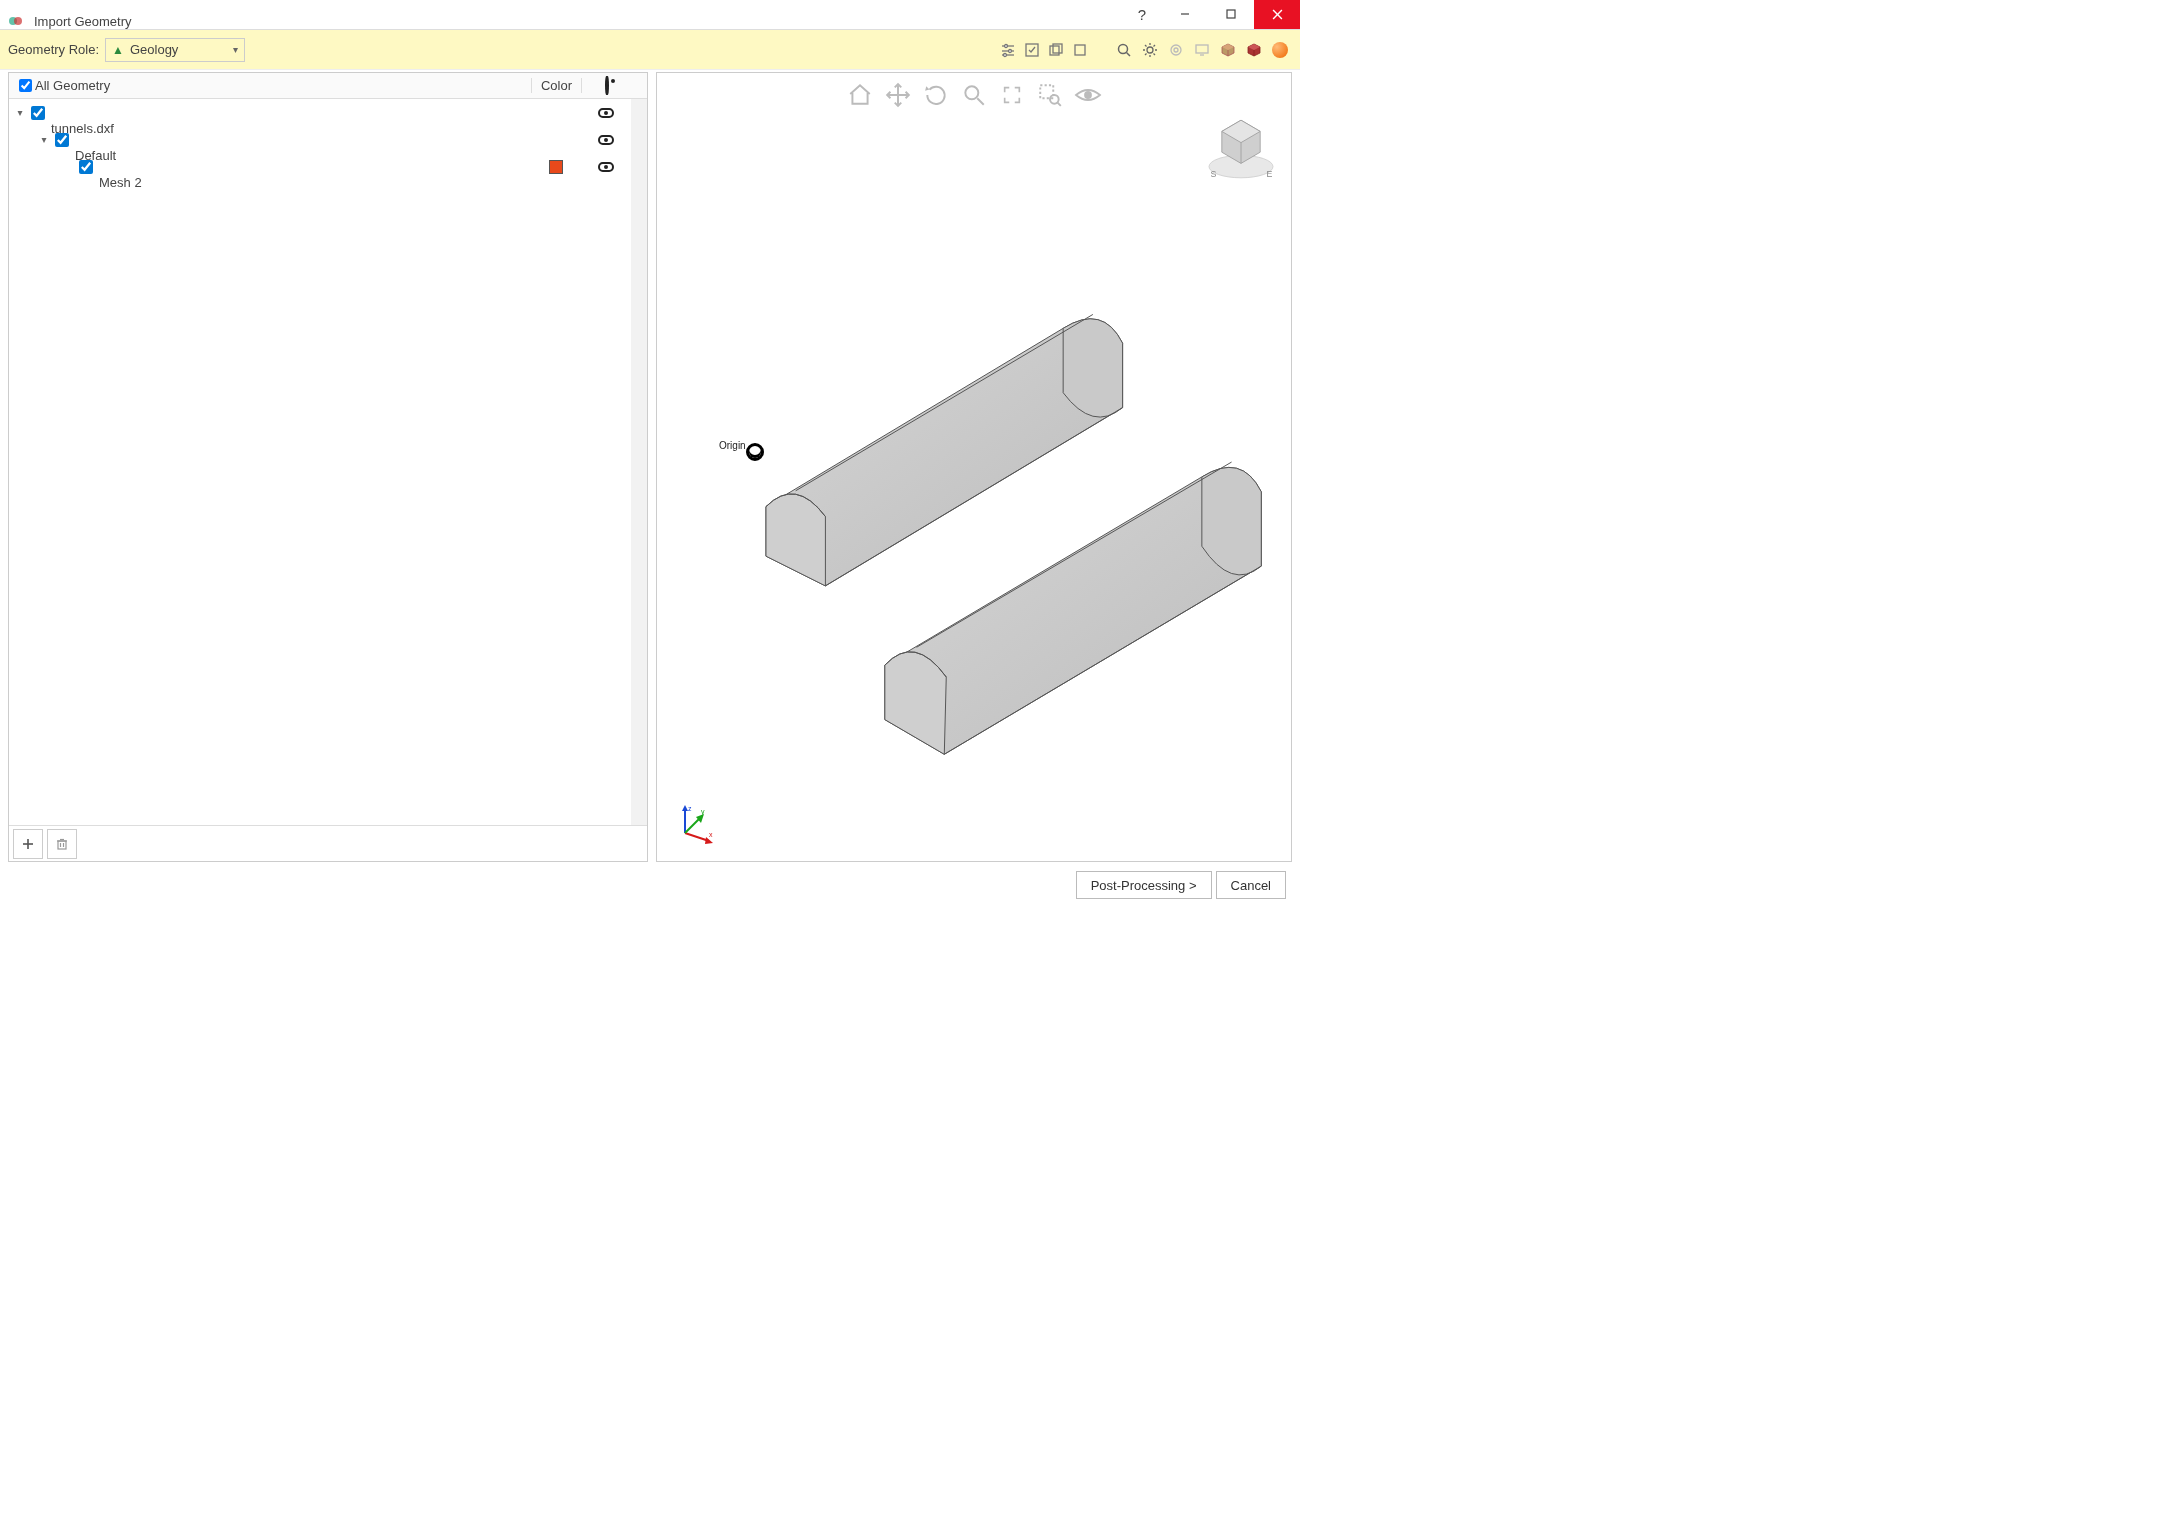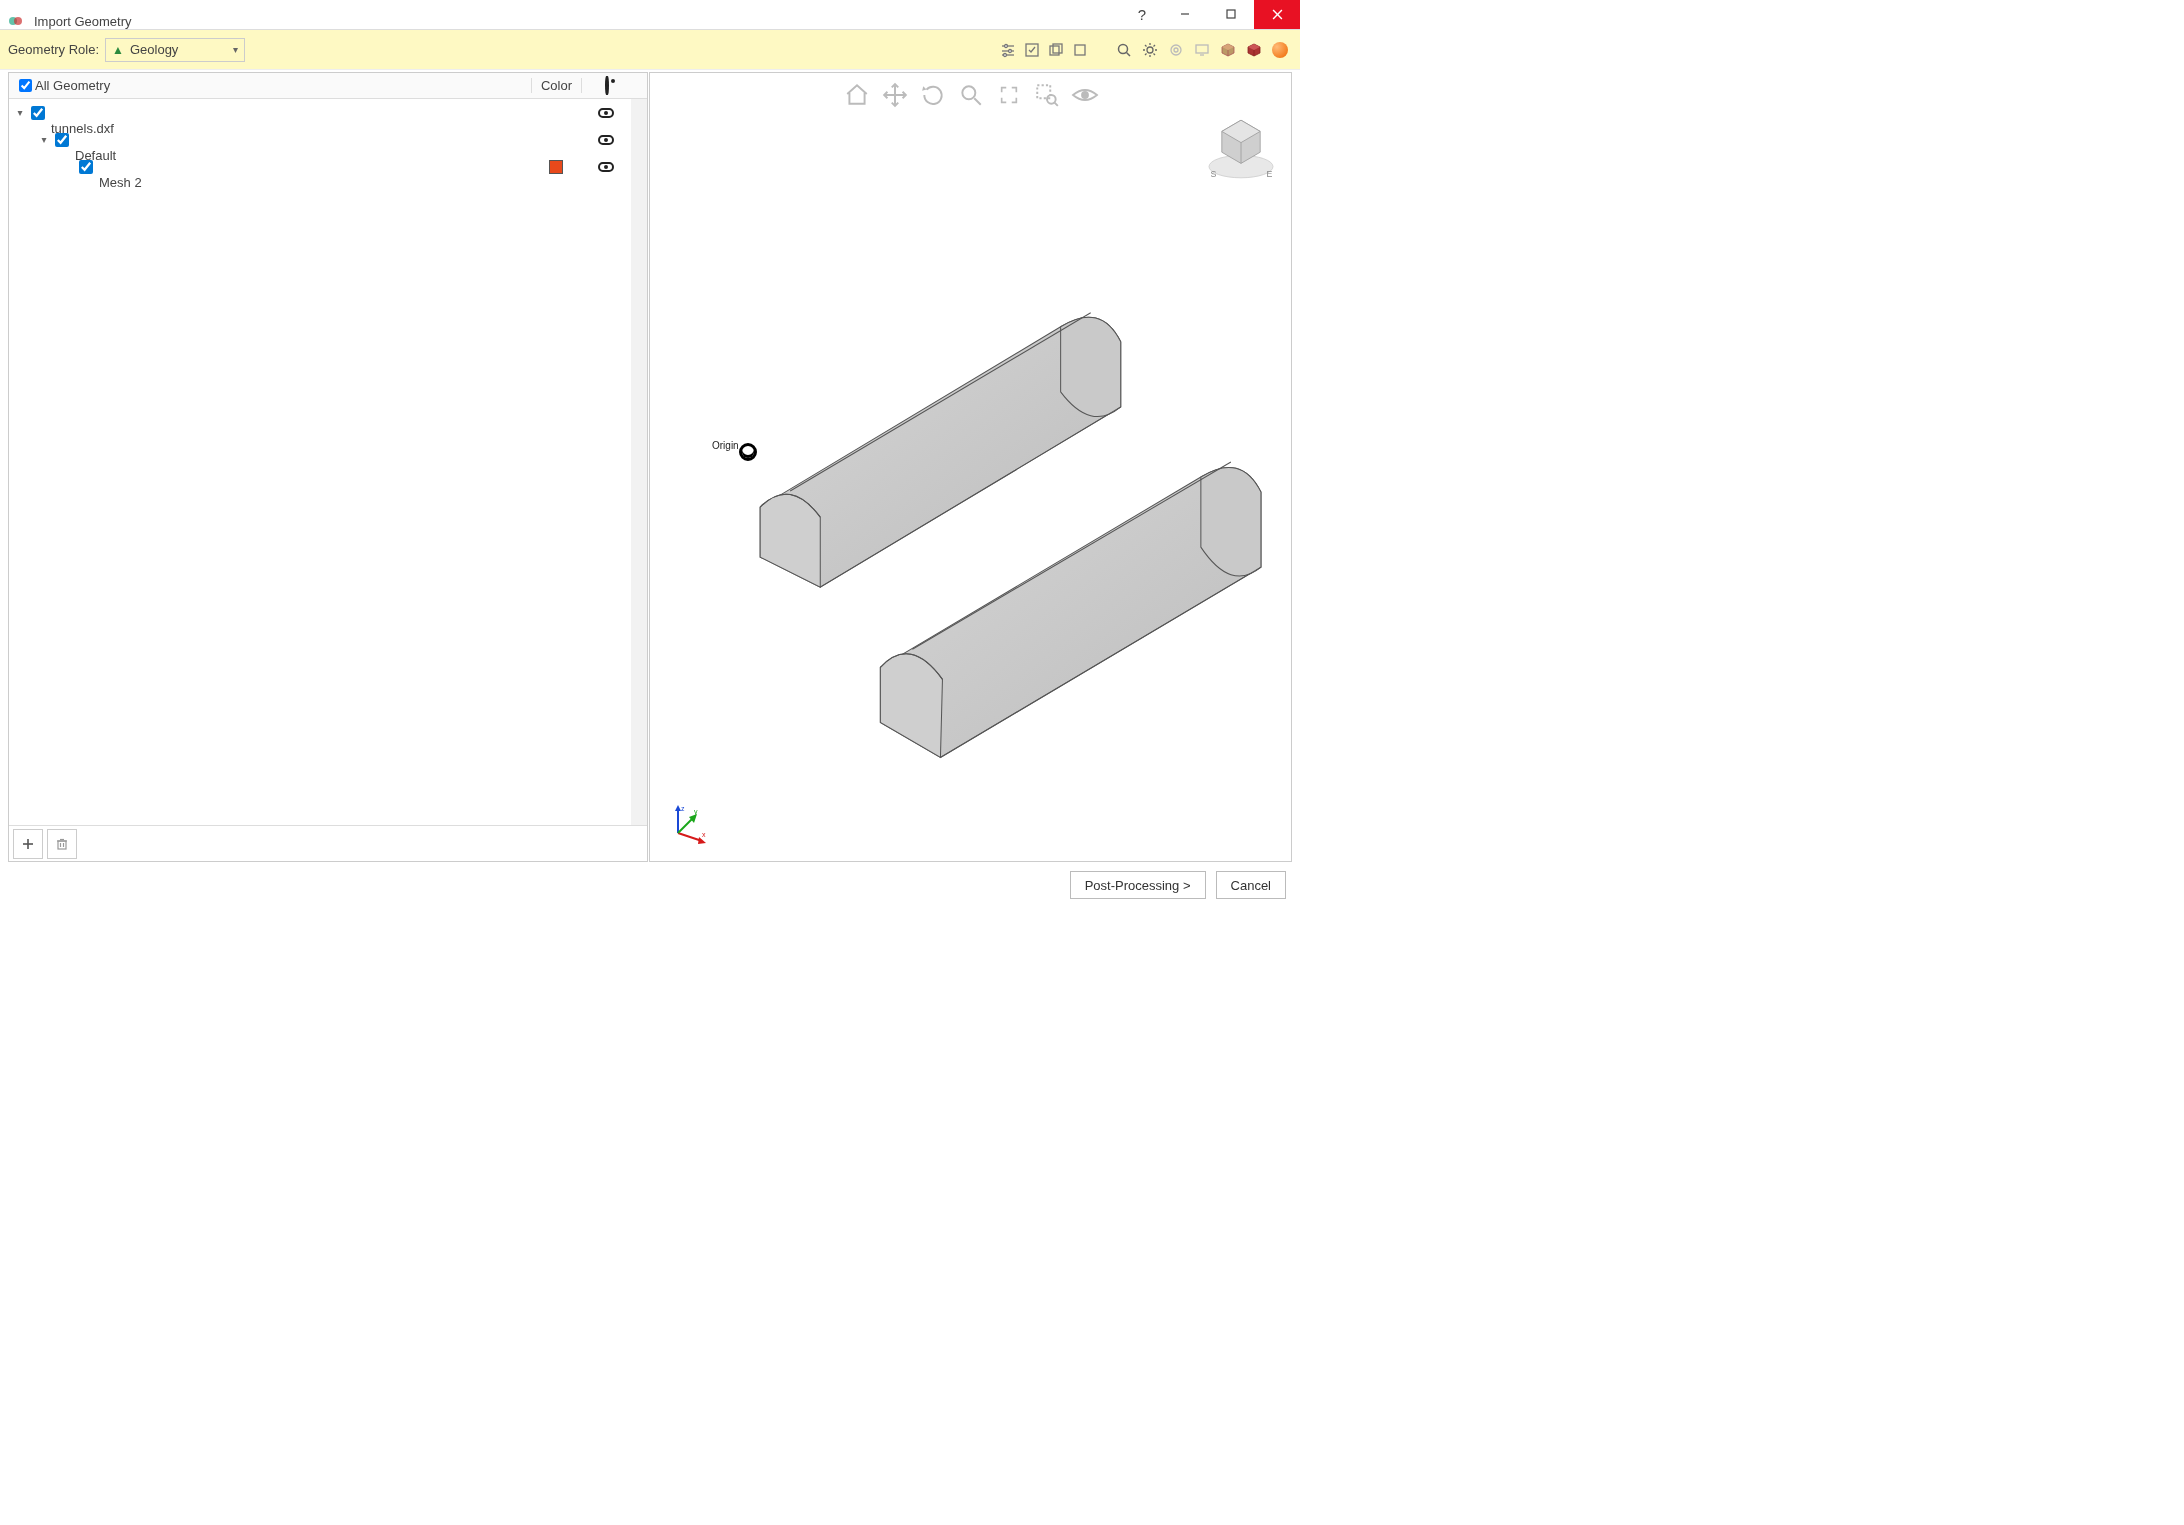--- a/index.html
+++ b/index.html
@@ -60,21 +60,21 @@
   .tool-icn {
     width: 22px; height: 22px;
     display: inline-flex; align-items: center; justify-content: center;
     color: #666; margin: 0 1px;
   }
   
   .main {
     display: flex;
     height: calc(100% - 30px - 40px - 46px);
     padding: 2px 8px 0 8px;
-    gap: 1px;
+    gap: 8px;
   }
   .left {
     width: 640px;
     display: flex; flex-direction: column;
     border: 1px solid #ccc;
   }
   .tree-header {
     display: flex; align-items: center;
     height: 26px;
     border-bottom: 1px solid #ddd;
@@ -150,21 +150,21 @@
   .vp-icn {
     width: 32px; height: 32px; display: inline-flex;
     align-items: center; justify-content: center;
   }
   .cube-gizmo {
     position: absolute; right: 10px; top: 36px;
     width: 80px; height: 80px;
   }
   .footer {
     height: 46px; display: flex; align-items: center; justify-content: flex-end;
-    gap: 10px; padding: 0 14px;
+    gap: 4px; padding: 0 14px;
   }
   .btn {
     height: 28px; padding: 0 14px;
     border: 1px solid #bbb; background: #fff;
     display: inline-flex; align-items: center; justify-content: center;
     color: #333;
   }
   .axis-gizmo {
     position: absolute; left: 14px; bottom: 14px;
     width: 44px; height: 44px;

